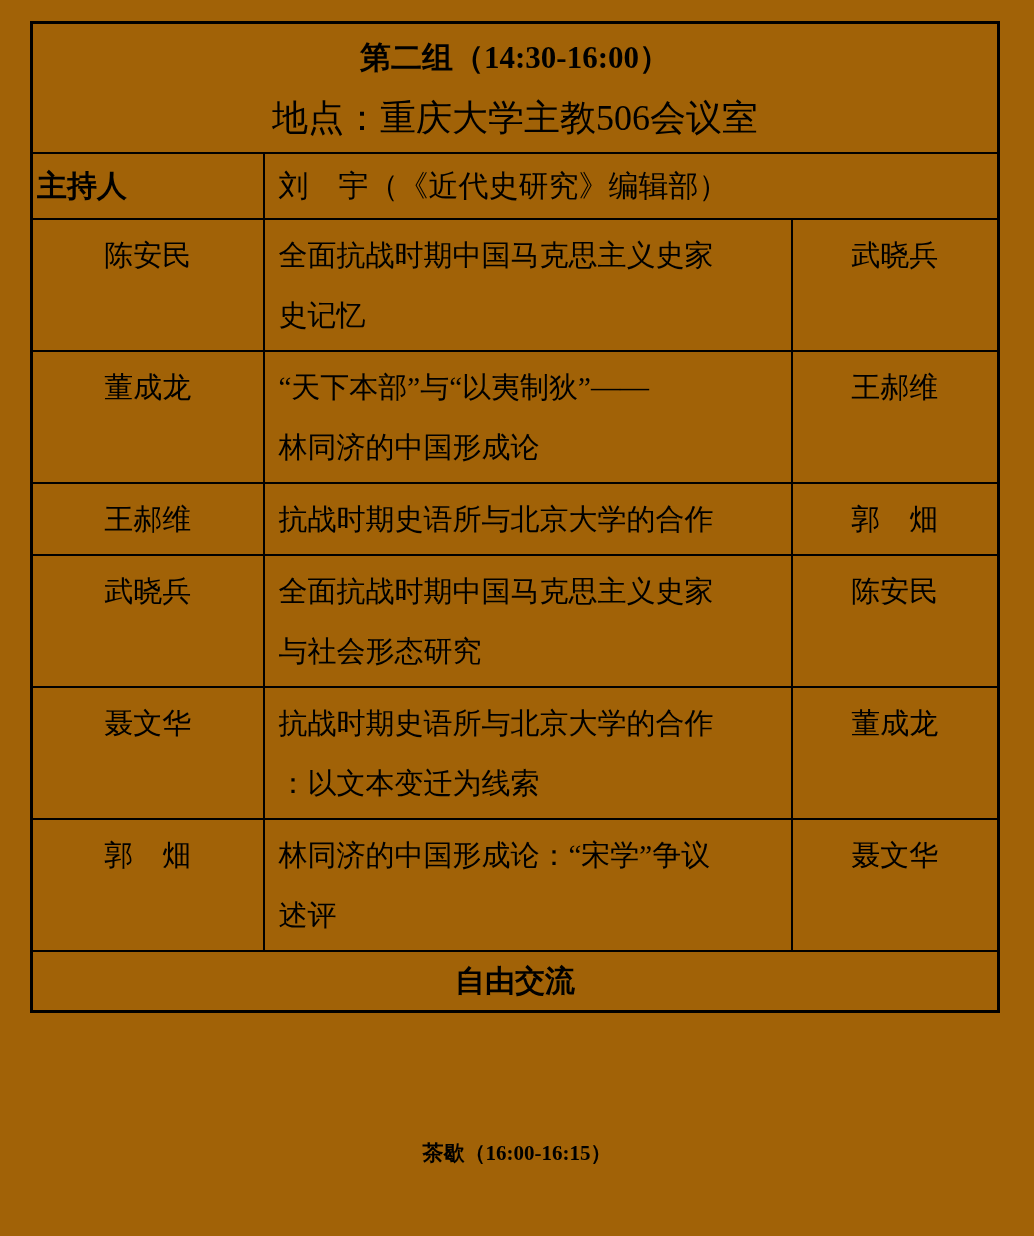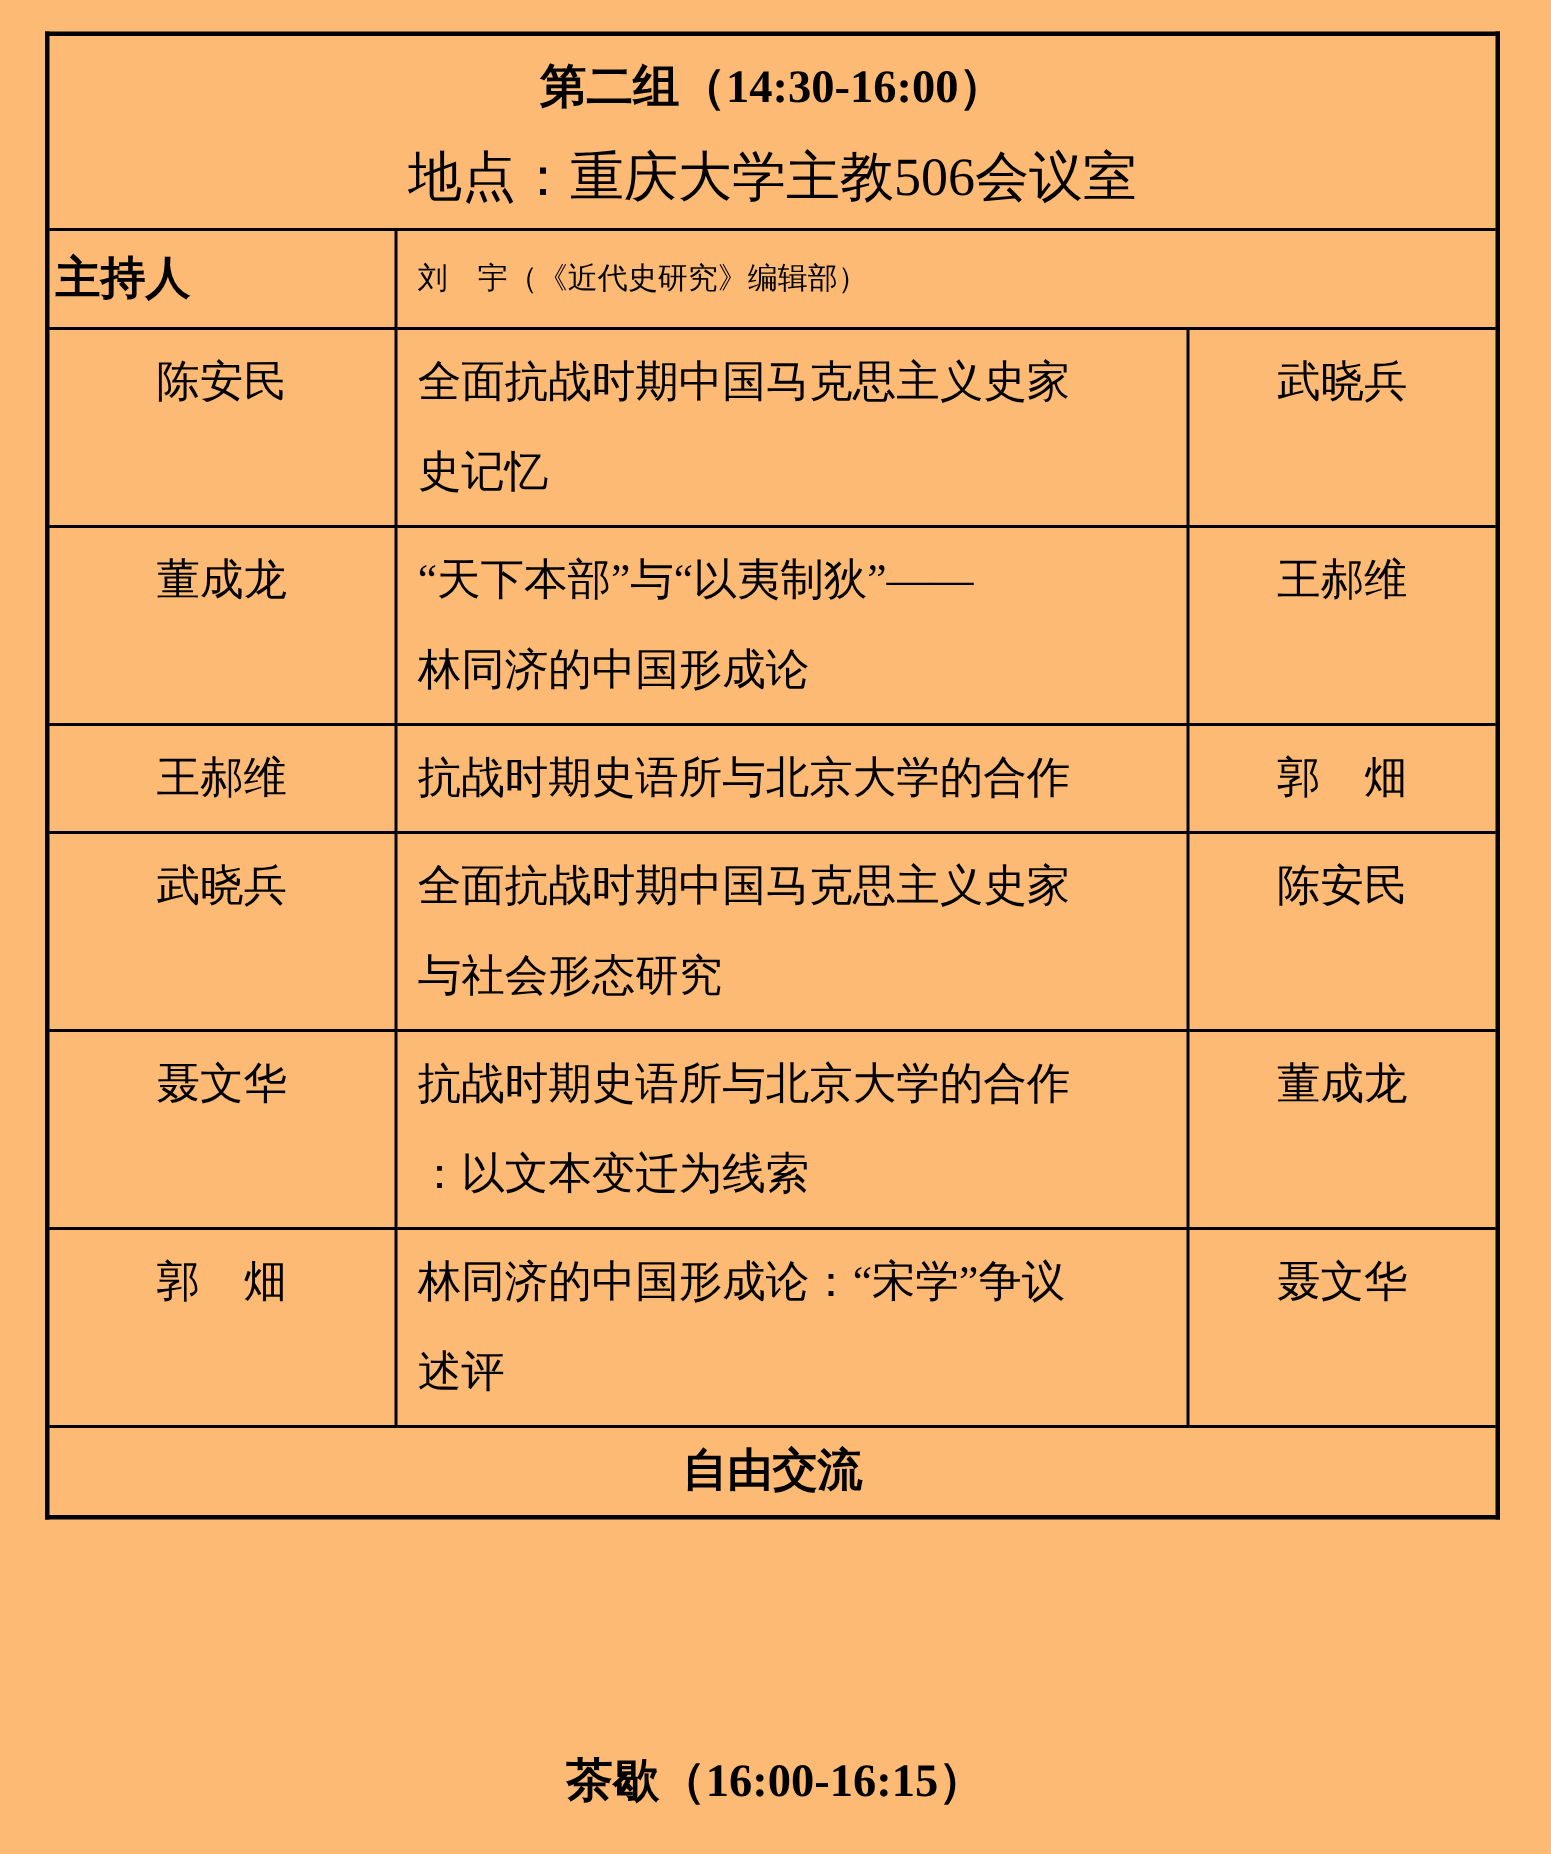--- a/index.html
+++ b/index.html
@@ -5,21 +5,21 @@
   * { margin: 0; padding: 0; box-sizing: border-box; }
   html, body {
     background: #ffffff;
     font-family: "Liberation Serif", "DejaVu Serif", serif;
     color: #000000;
   }
   .page {
     position: relative;
     width: 1034px;
     height: 1236px;
-    background: #fdba74;
+    background: #a16207;
     overflow: hidden;
   }
   table.schedule {
     position: absolute;
     left: 30px;
     top: 21px;
     width: 967px;
     border-collapse: collapse;
     table-layout: fixed;
     border: 3px solid #000000;
@@ -40,21 +40,21 @@
     text-align: center;
     padding-top: 4px;
     padding-bottom: 4px;
     height: 129px;
   }
   .session-title { font-size: 31px; font-weight: bold; line-height: 60px; }
   .session-location { font-size: 36px; line-height: 60px; }
 
   tr.r-host td { height: 65px; padding-top: 2px; padding-bottom: 2px; }
   td.host-label { font-size: 30px; font-weight: bold; }
-  td.host-value { text-align: left; padding-left: 14px; font-size: 20px; }
+  td.host-value { text-align: left; padding-left: 14px; font-size: 30px; }
 
   tr.r-head td { height: 110px; padding: 0; vertical-align: top; text-align: center; }
   .head-label { font-size: 30px; font-weight: bold; line-height: 55px; }
   .head-sub   { font-size: 23px; font-weight: bold; line-height: 55px; }
 
   td.cell-speaker  { text-align: center; }
   td.cell-paper    { text-align: left; padding-left: 14px; padding-right: 6px; white-space: pre-line; }
   td.cell-reviewer { text-align: center; }
 
   td.free-cell {
@@ -64,24 +64,24 @@
     font-weight: bold;
     line-height: 50px;
     padding: 2px;
     vertical-align: middle;
     margin-top: 31px;
   }
 
   .tea-break {
     position: absolute;
     left: 0;
-    top: 1162px;
+    top: 1128px;
     width: 1034px;
     text-align: center;
-    font-size: 31px;
+    font-size: 21px;
     font-weight: bold;
     line-height: 50px;
   }
 </style>
 </head>
 <body>
 
 <div class="page">
 
   <table class="schedule">

